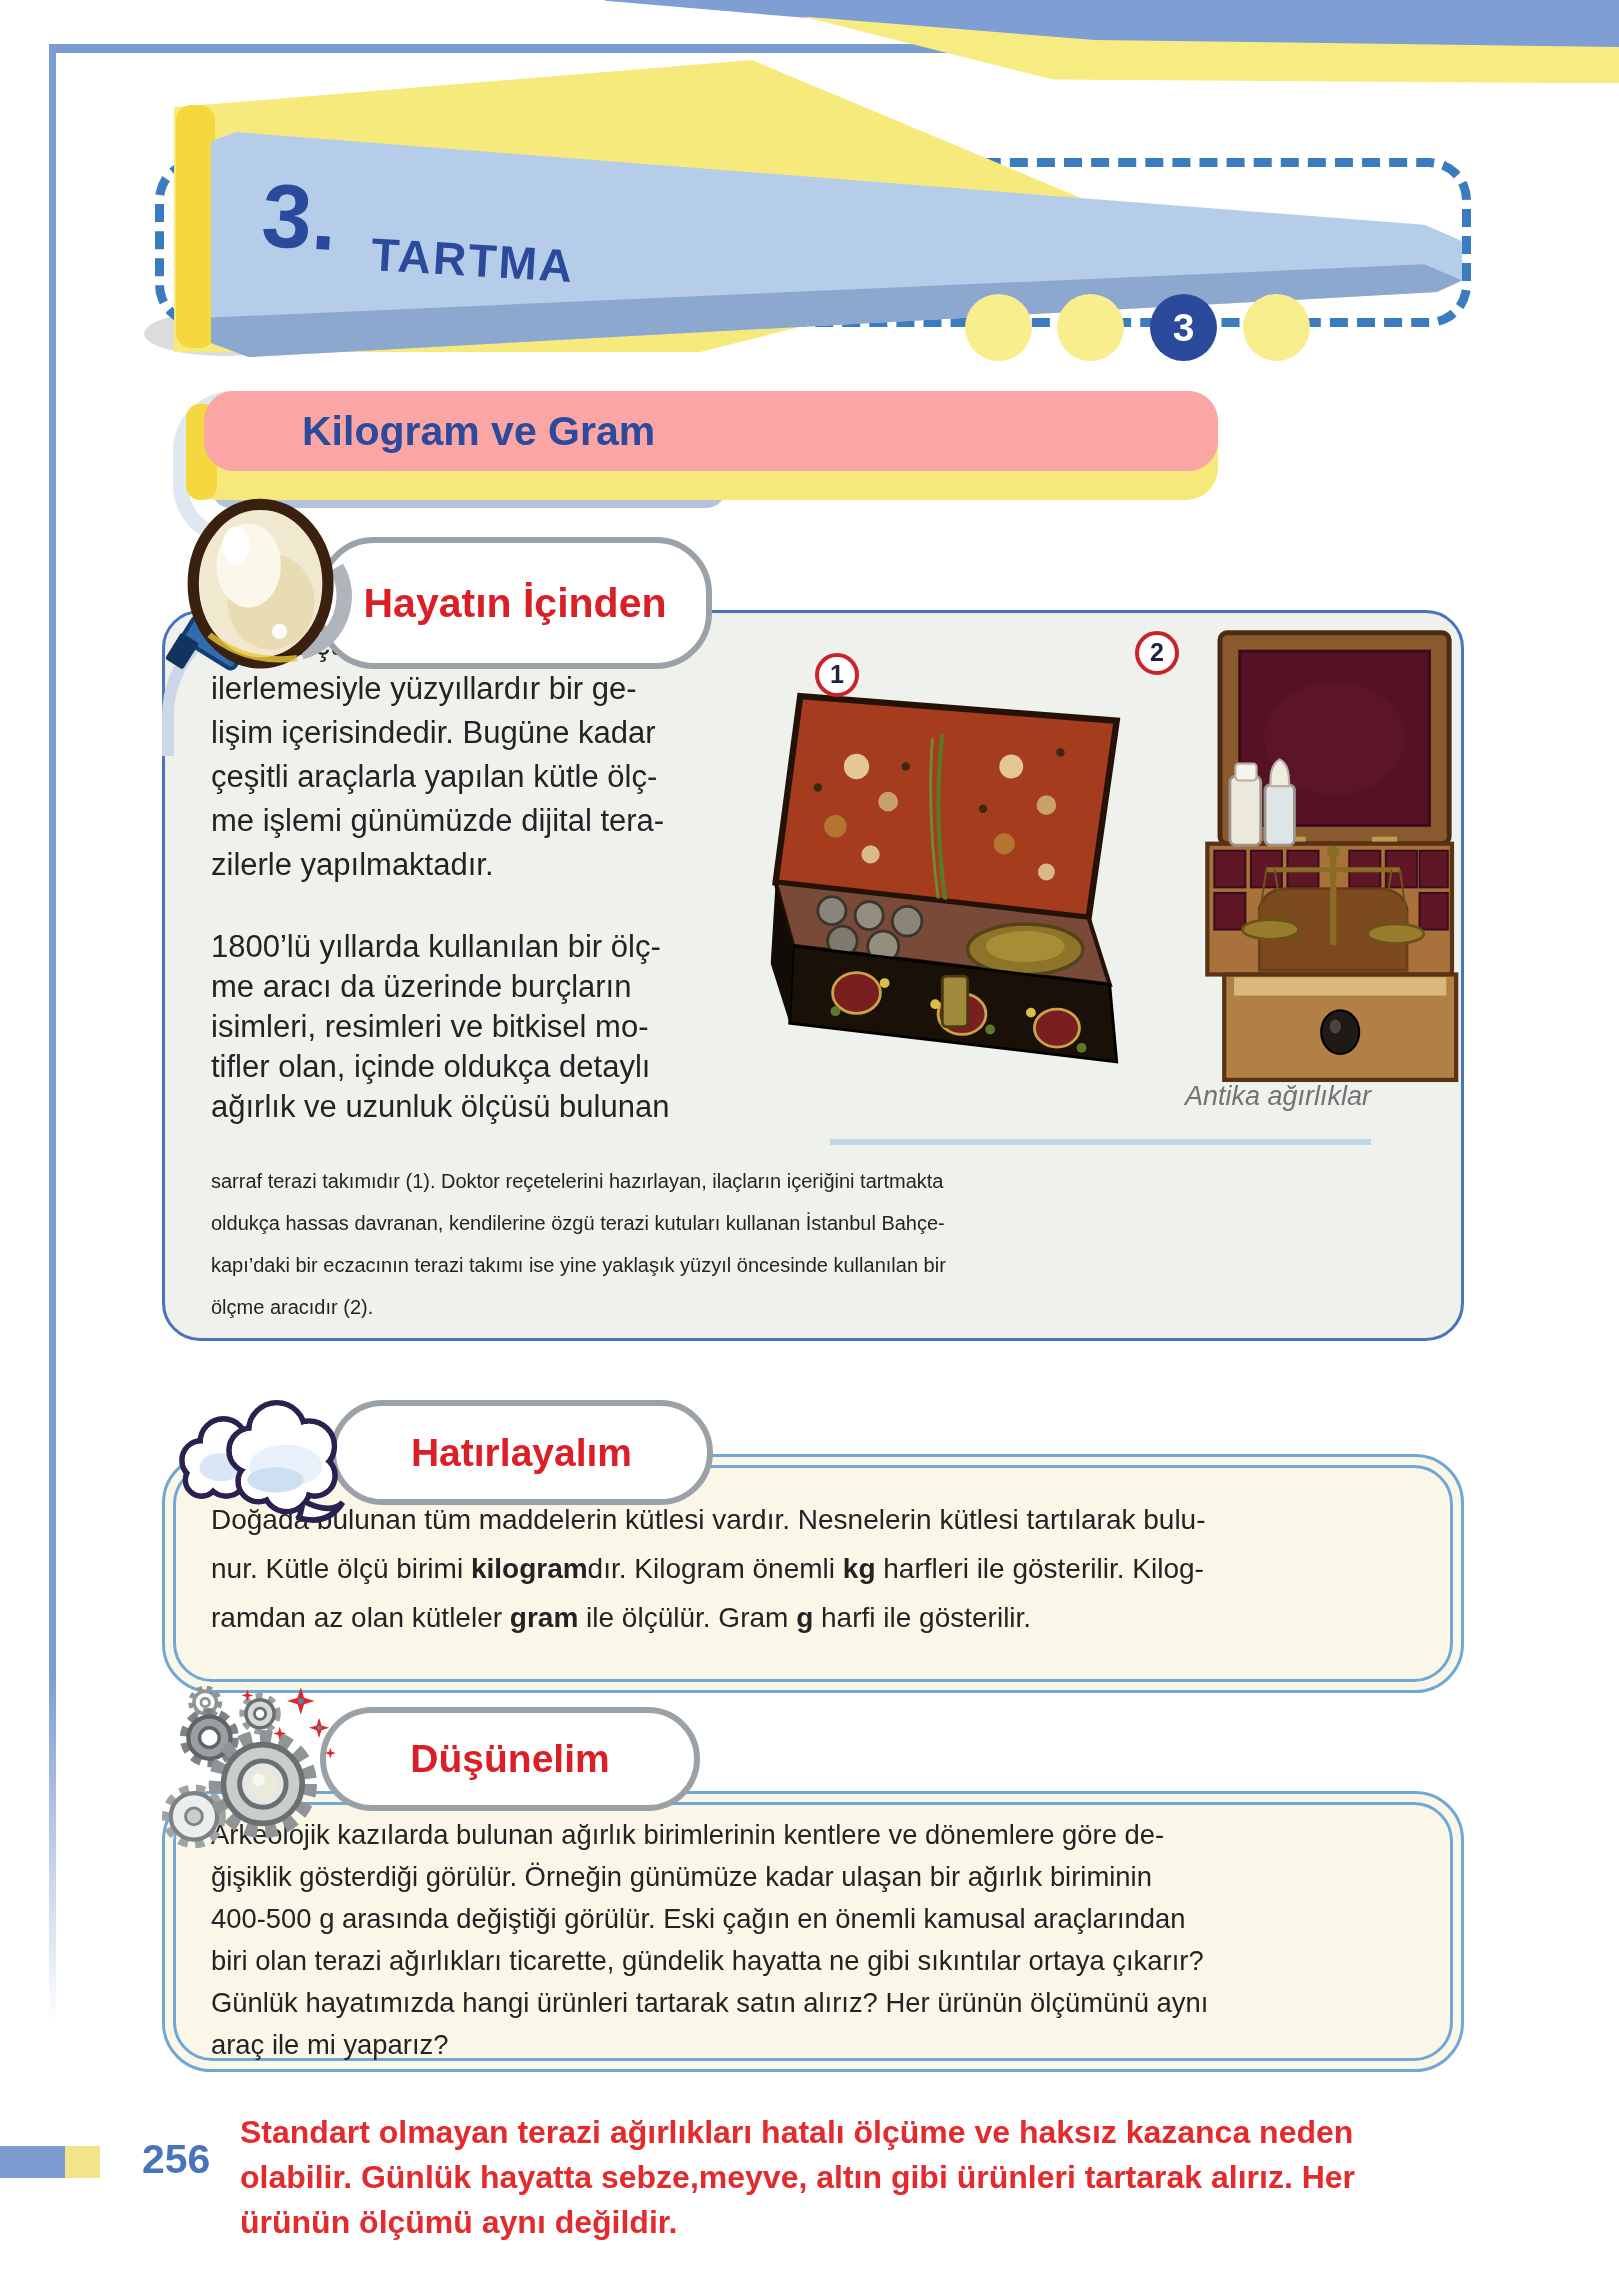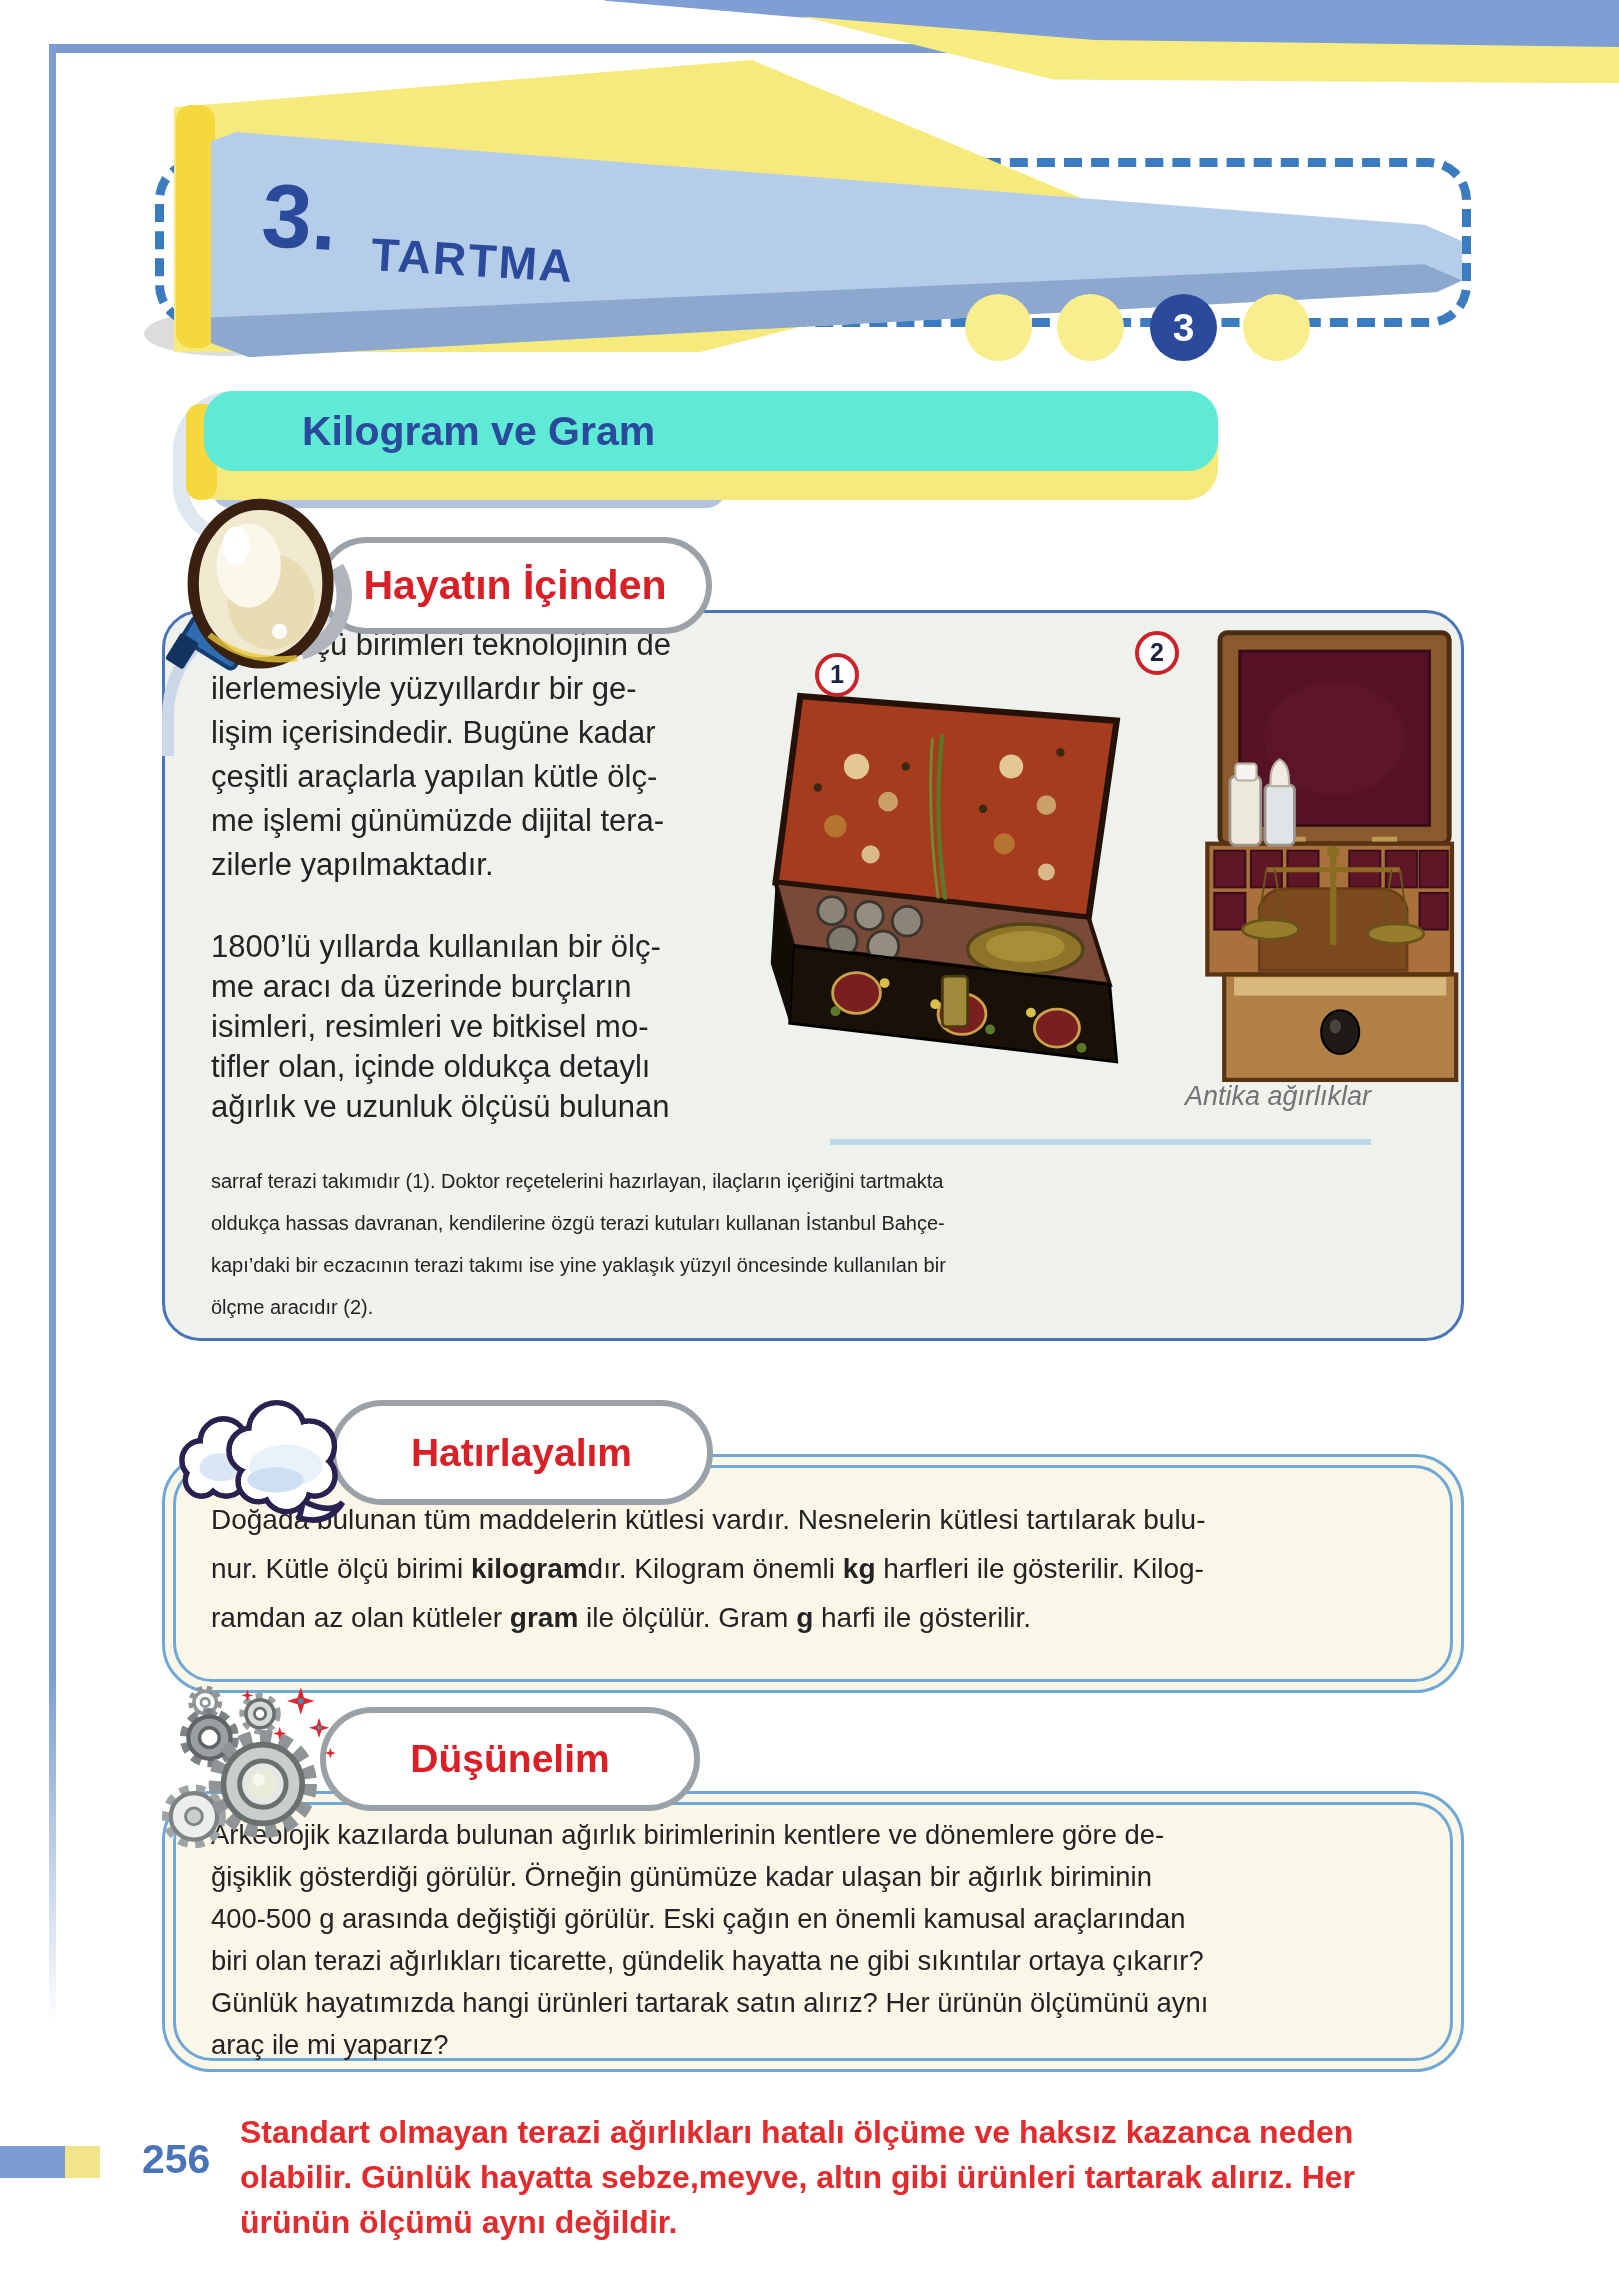--- a/index.html
+++ b/index.html
@@ -31,21 +31,21 @@
   .unit-title{left:371px;top:233px;font-size:46px;font-weight:bold;letter-spacing:2.1px;color:#2b4a9b;z-index:5;transform:rotate(3.4deg);}
   .dot{width:67px;height:67px;border-radius:50%;top:294px;z-index:5;}
   .dot-y{background:#f9ee8e;}
   .dot-b{background:#2b4a9b;color:#fff;font-size:39px;font-weight:bold;text-align:center;line-height:67px;}
   
   .k-bracket{left:173px;top:391px;width:45px;height:124px;border:15.5px solid #dfe7f1;border-right:none;
     border-radius:63px 0 0 63px;z-index:2;}
   .k-swash{left:212px;top:470px;width:513px;height:38px;background:#b3c3de;border-radius:0 0 18.3px 18.3px;z-index:3;}
   .k-yellow{left:186px;top:404px;width:1032px;height:96px;background:#f7e87c;border-radius:32px;z-index:4;}
   .k-fold{left:186px;top:404px;width:31px;height:96px;background:#f5d83e;border-radius:14px;z-index:5;}
-  .k-blue{left:204px;top:391px;width:1014px;height:80px;background:#5eead4;border-radius:29.5px;z-index:6;
+  .k-blue{left:204px;top:391px;width:1014px;height:80px;background:#fca5a5;border-radius:29.5px;z-index:6;
     font-size:41px;font-weight:bold;color:#2b4a9b;line-height:80px;padding-left:98px;box-sizing:border-box;}
   
   .box-hayat{left:162px;top:610px;width:1302px;height:731px;background:#eef1ec;
     border:3.5px solid #4a74ba;border-radius:38px;z-index:2;box-sizing:border-box;}
   .box-corner{left:162px;top:610px;width:232px;height:134px;border-top:12.7px solid #ccd8e7;
     border-left:12.7px solid #ccd8e7;border-top-left-radius:105px;z-index:3;}
   .dbl-box{background:#faf7e8;border:3.5px solid #6fa8d6;border-radius:49px;z-index:2;box-sizing:border-box;position:absolute;}
   .dbl-box::before{content:"";position:absolute;inset:8.4px;border:3.5px solid #6fa8d6;border-radius:39px;}
   .badge{background:#fff;border:6.3px solid #9aa1a7;border-radius:56px;z-index:6;
     display:flex;align-items:center;justify-content:center;box-sizing:border-box;}
@@ -101,21 +101,21 @@
   <rect x="-14" y="196" width="30" height="44" rx="4" fill="#12335f" transform="rotate(32 1 218)"></rect>
   <circle cx="150" cy="140" r="82" fill="none" stroke="#b0b5bb" stroke-width="22" stroke-dasharray="150 400" transform="rotate(-30 150 140)"></circle>
   <ellipse cx="113" cy="122" rx="96" ry="113" fill="#f1e9cf" stroke="#3a200f" stroke-width="16"></ellipse>
   <ellipse cx="128" cy="148" rx="62" ry="68" fill="#e7dcb2"></ellipse>
   <ellipse cx="96" cy="96" rx="46" ry="60" fill="#fbf7ea"></ellipse>
   <ellipse cx="78" cy="68" rx="19" ry="27" fill="#ffffff"></ellipse>
   <circle cx="140" cy="190" r="11" fill="#ffffff" opacity="0.9"></circle>
   <path d="M40,195 Q95,238 165,228" fill="none" stroke="#e8c83c" stroke-width="9" opacity="0.8"></path>
 </svg>
 
-<div class="abs badge" style="left:318px;top:537px;width:394px;height:97px;justify-content:center;">
+<div class="abs badge" style="left:318px;top:537px;width:394px;height:132px;justify-content:center;">
   <span style="font-size:41px;">Hayatın İçinden</span>
 </div>
 
 <p class="abs t" style="left:211px;top:623px;width:562px;font-size:31px;line-height:44px;margin:0;">Kütle ölçü birimleri teknolojinin de
 ilerlemesiyle yüzyıllardır bir ge-
 lişim içerisindedir. Bugüne kadar
 çeşitli araçlarla yapılan kütle ölç-
 me işlemi günümüzde dijital tera-
 zilerle yapılmaktadır.</p>
 <p class="abs t" style="left:211px;top:927px;width:562px;font-size:31px;line-height:40px;margin:0;">1800’lü yıllarda kullanılan bir ölç-

